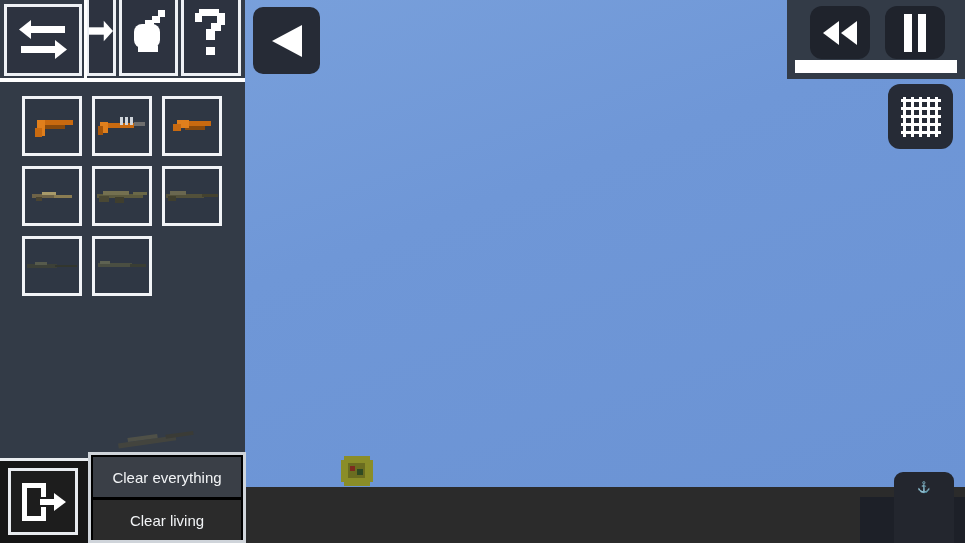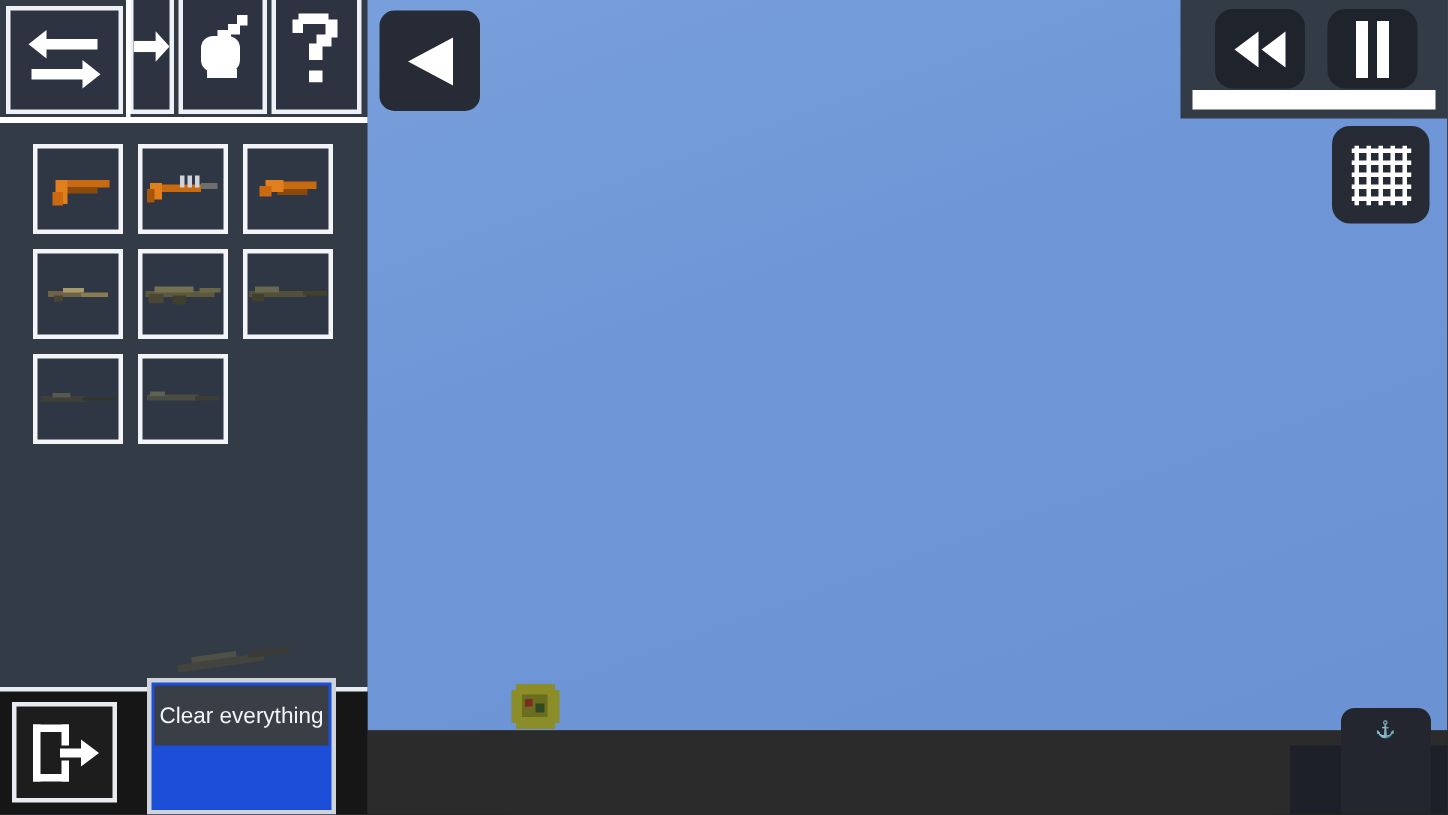--- a/index.html
+++ b/index.html
@@ -175,24 +175,24 @@
   .sidebar-bottom-line {
     position:absolute;
     left:0; top:458px;
     width:245px; height:3px;
     background:#e9ecf0;
   }
 
   
   .clear-panel {
     position:absolute;
-    left:98px; top:452px;
-    width:126px; height:91px;
+    left:88px; top:452px;
+    width:158px; height:91px;
     border:3px solid #cfd4da;
-    background:#1d4ed8;
+    background:#000000;
     padding:2px;
   }
   .clear-btn {
     width:100%; height:40px;
     background:#2b2b2b;
     border:none;
     color:#f2f4f6;
     font-size:15px;
     font-family:"Liberation Sans", sans-serif;
     display:flex; align-items:center; justify-content:center;
@@ -479,15 +479,16 @@
           <rect x="21" y="26" width="5" height="14"></rect>
           <rect x="20" y="18" width="18" height="6"></rect>
           <polygon points="34,12 46,21 34,30"></polygon>
         </g>
       </svg>
     </div>
   </div>
 
   <div class="clear-panel">
     <button class="clear-btn first">Clear everything</button>
+    <button class="clear-btn">Clear living</button>
   </div>
 
 </div>
 
 </body></html>

